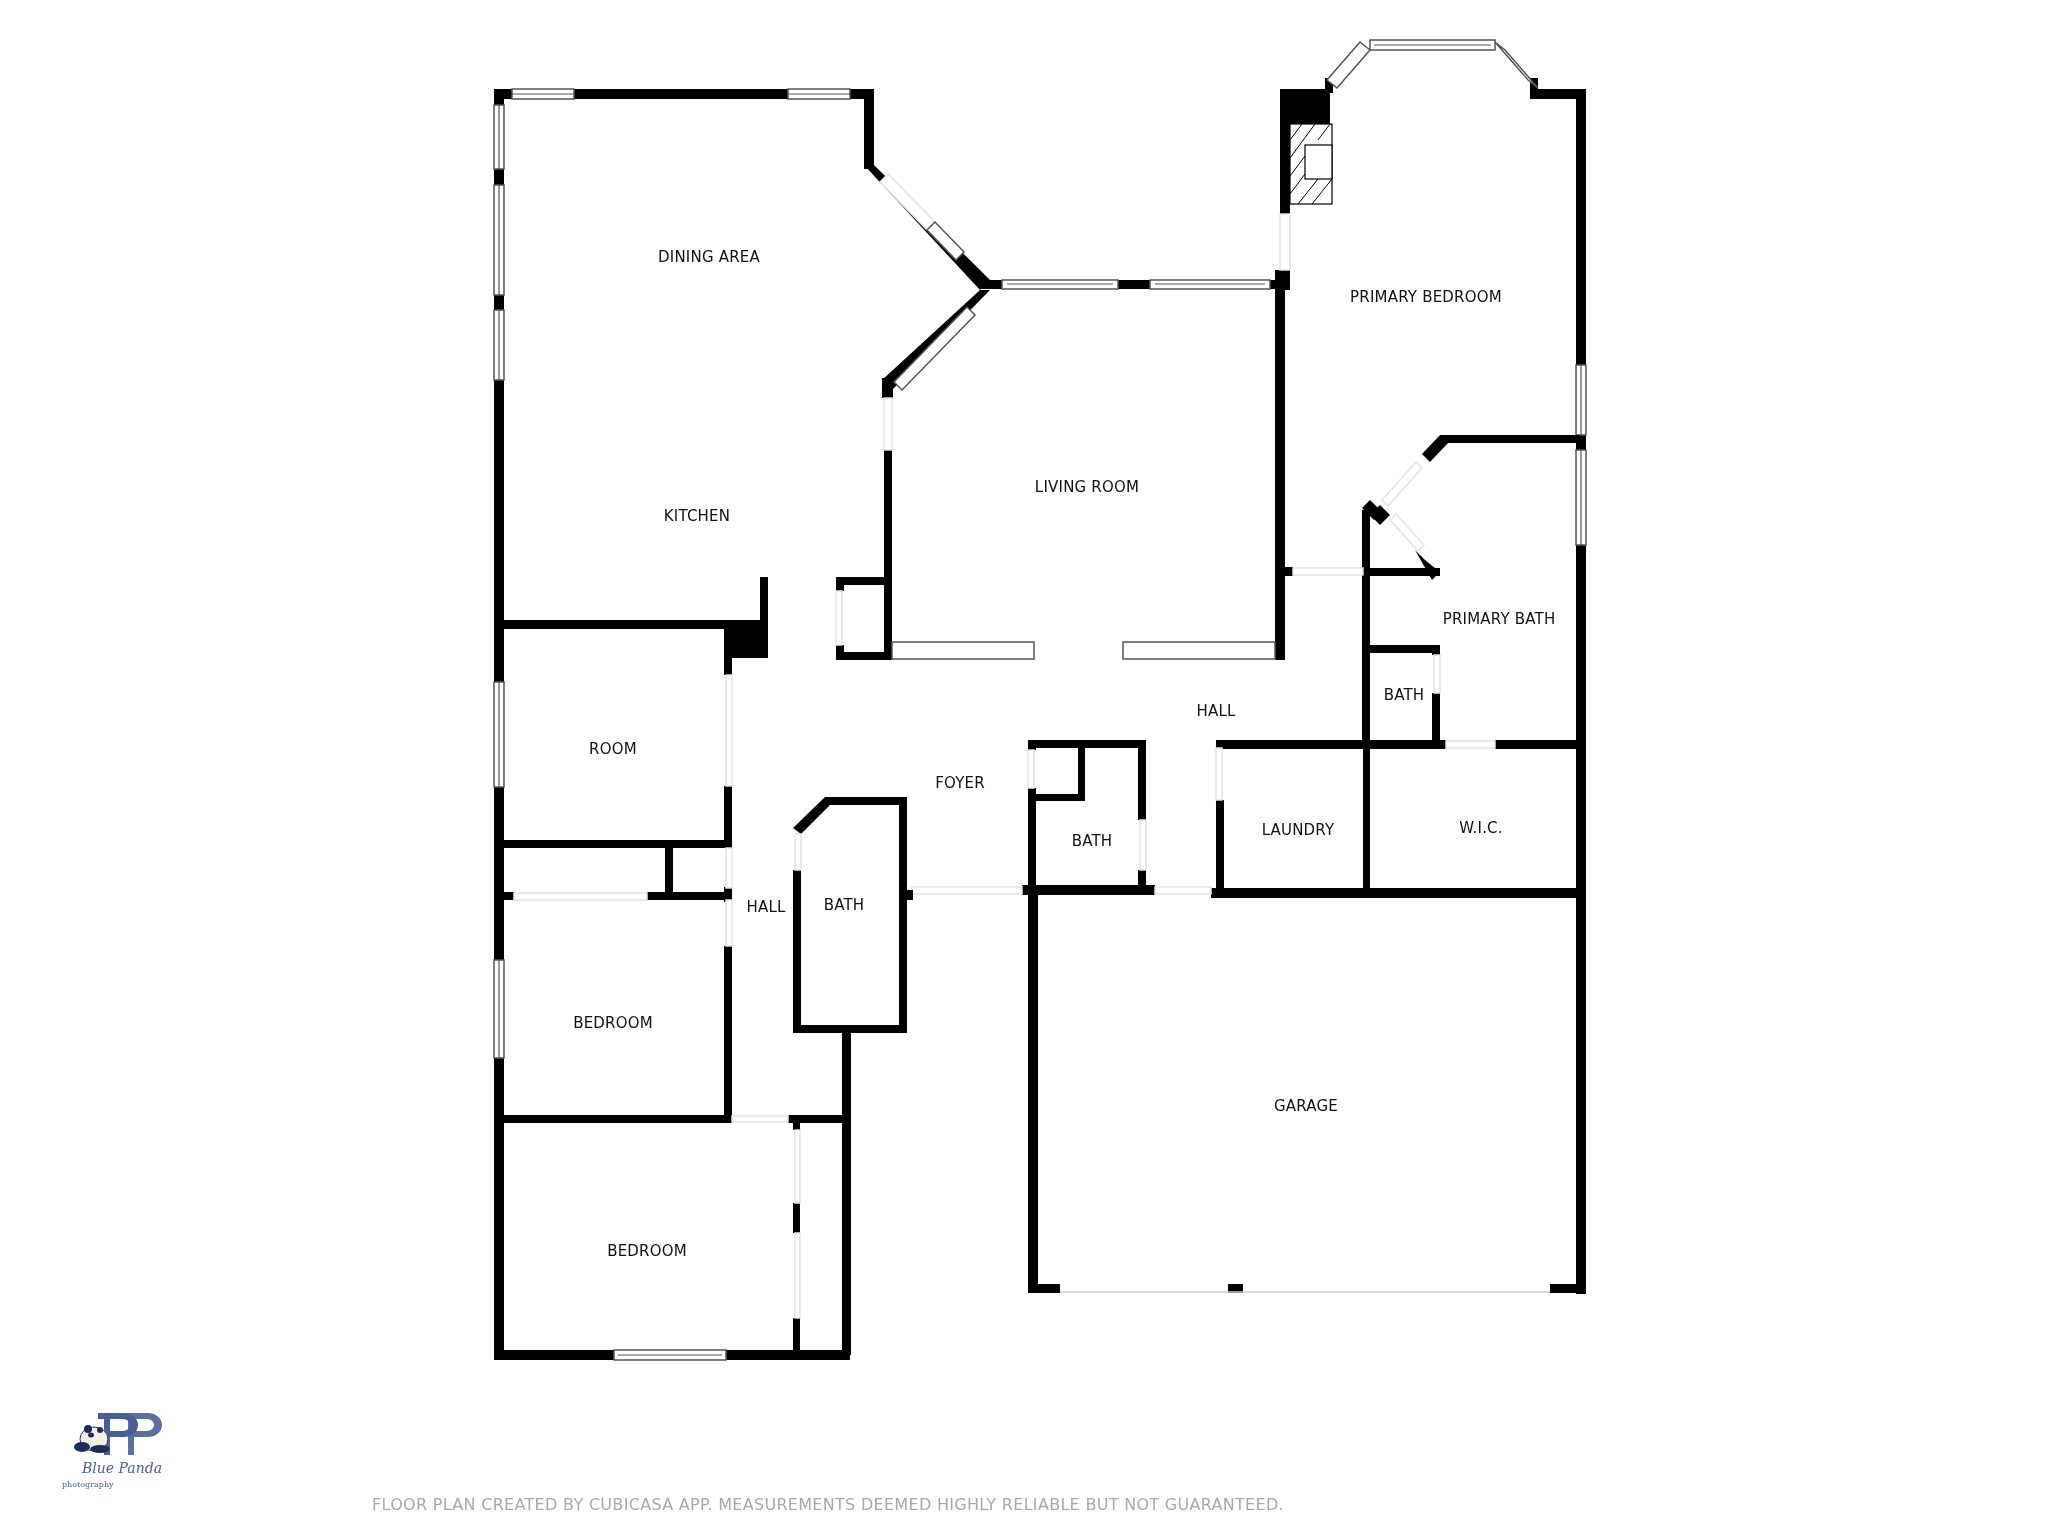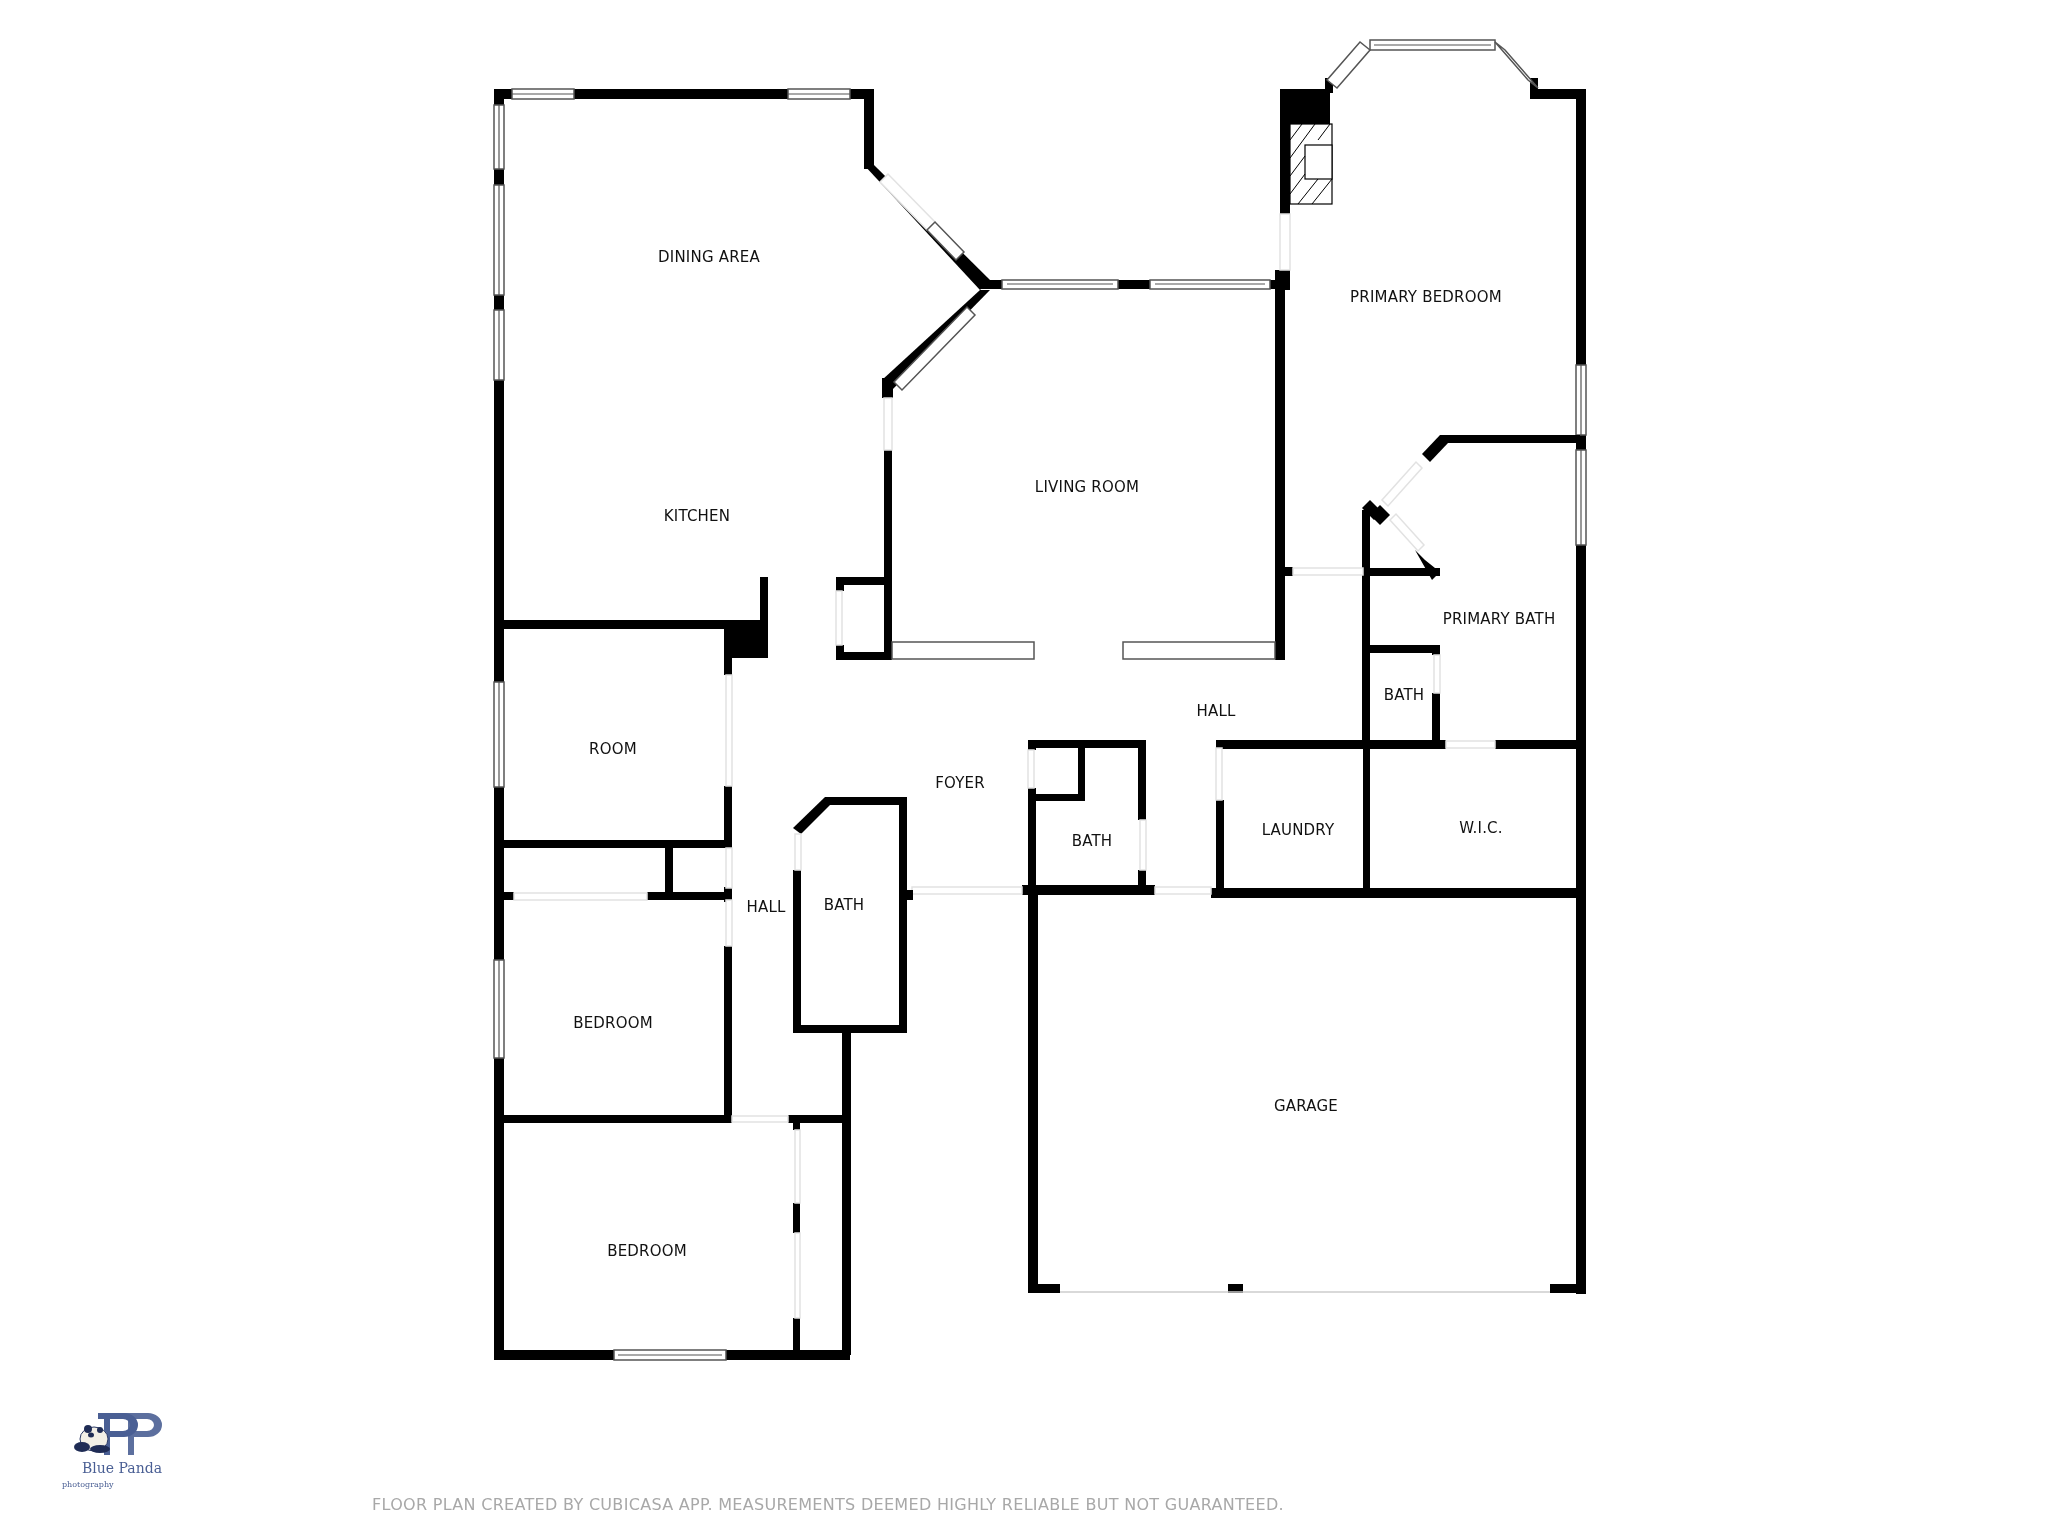--- a/index.html
+++ b/index.html
@@ -5,21 +5,21 @@
   html, body { margin: 0; padding: 0; background: #ffffff; }
   body { width: 2048px; height: 1536px; position: relative; overflow: hidden; font-family: "DejaVu Sans", sans-serif; }
   #plan { position: absolute; left: 0; top: 0; width: 2048px; height: 1536px; }
   .wall { fill: #000000; }
   .win { fill: #ffffff; stroke: #555555; stroke-width: 1.5; }
   .winline { stroke: #555555; stroke-width: 1.2; fill: none; }
   .door { fill: #ffffff; stroke: #e2e2e2; stroke-width: 1.5; }
   .room-label { font-family: "DejaVu Sans", sans-serif; font-size: 15px; fill: #111111; text-anchor: middle; letter-spacing: 0.2px; }
   .disclaimer { position: absolute; left: 0; width: 1656px; top: 1495px; text-align: center; font-family: "DejaVu Sans", sans-serif; font-size: 16px; color: #a8a8a8; letter-spacing: 0.3px; }
   .logo { position: absolute; left: 60px; top: 1405px; width: 120px; height: 90px; }
-  .logo-name { position: absolute; left: 62px; top: 1460px; width: 120px; text-align: center; font-family: "DejaVu Serif", serif; font-size: 14px; color: #4a5f94; }
+  .logo-name { position: absolute; left: 62px; top: 1460px; width: 120px; text-align: center; font-family: "DejaVu Serif", serif; font-size: 14px; color: #4a5f94; font-style: italic; }
   .logo-sub { position: absolute; left: 62px; top: 1480px; width: 120px; text-align: left; font-family: "DejaVu Serif", serif; font-size: 8px; color: #4a5f94; }
 </style>
 </head>
 <body>
 
 <svg id="plan" viewBox="0 0 2048 1536" xmlns="http://www.w3.org/2000/svg">
 
   <g>
 
     <rect class="wall" x="494" y="89" width="10" height="1270"></rect>

